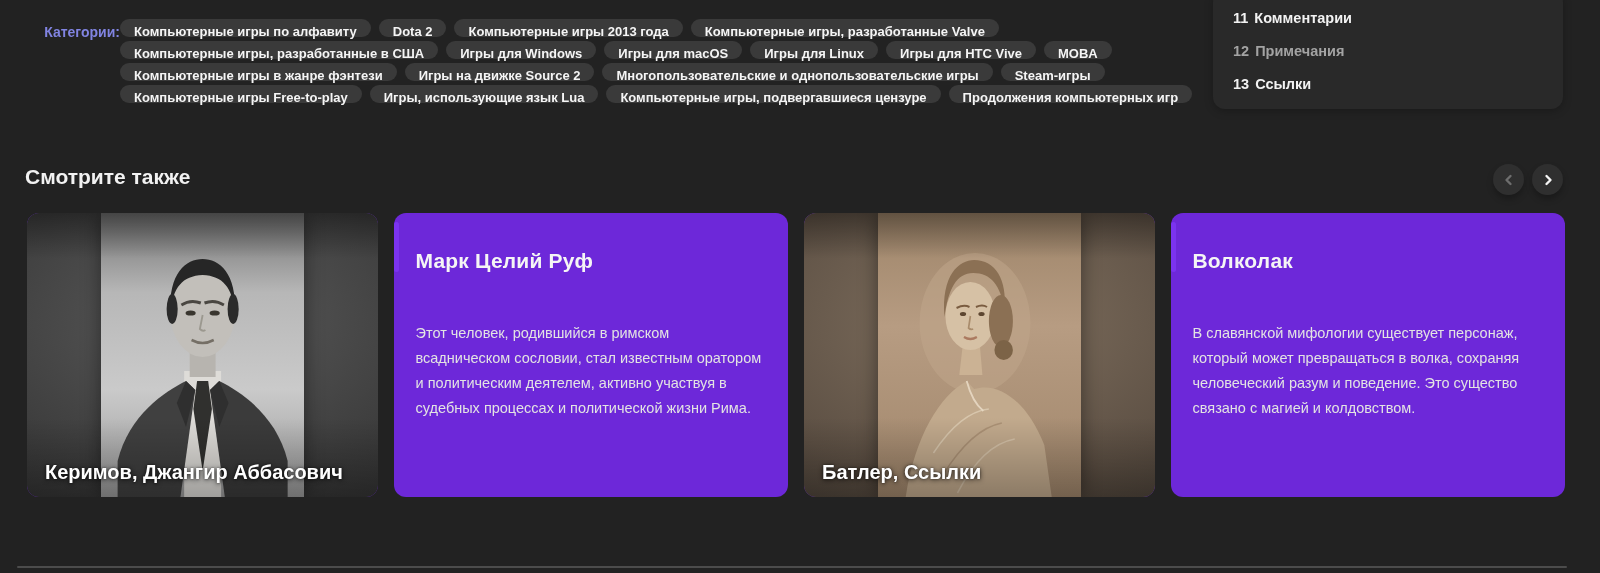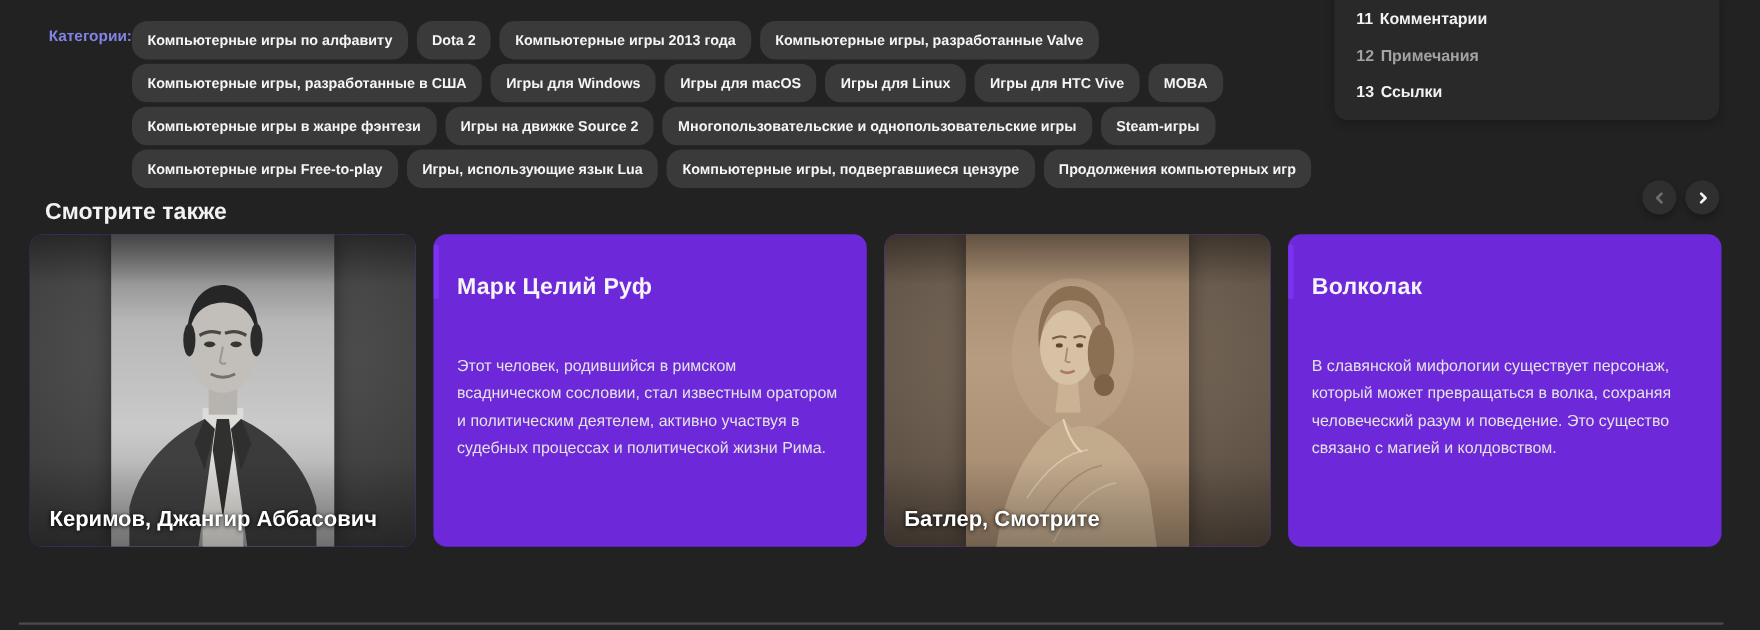--- a/index.html
+++ b/index.html
@@ -14,38 +14,38 @@
   .categories{position:absolute;top:19px;left:25px;display:flex;}
   .cat-label{
     width:95px;flex:0 0 95px;padding-top:5px;
     font-size:14px;font-weight:700;color:#8184e2;text-align:right;
   }
   .tag-rows{display:flex;flex-direction:column;gap:4px;}
   .tag-row{display:flex;gap:8px;}
   .tag-pill{
     background:#3a3a3a;color:#f5f5f5;border:none;cursor:pointer;
     font-family:inherit;font-size:13px;font-weight:700;
-    line-height:26px;height:35px;padding:0 14px;border-radius:14px;
+    line-height:26px;height:18px;padding:0 14px;border-radius:14px;
     white-space:nowrap;
   }
   
   .toc-panel{
     position:absolute;left:1213px;top:-10px;width:350px;
     background:#292929;border-radius:12px;
     padding:12px 20px 8px 20px;
     box-shadow:0 2px 8px rgba(0,0,0,.25);
   }
   .toc-item{
     height:33px;line-height:33px;display:flex;gap:6px;
     font-size:14.5px;font-weight:700;color:#f2f2f2;cursor:pointer;
   }
   .toc-item.active{color:#a3a3a3;}
   
   .see-also-title{
-    position:absolute;top:165px;left:25px;margin:16px;
+    position:absolute;top:165px;left:25px;margin:0;
     font-size:21px;font-weight:700;color:#f2f2f2;
   }
   .nav-buttons{position:absolute;top:164px;right:37px;display:flex;gap:8px;}
   .nav-btn{
     width:31px;height:31px;border-radius:50%;border:none;cursor:pointer;
     background:#2f2f2f;display:flex;align-items:center;justify-content:center;
     box-shadow:0 4px 6px rgba(0,0,0,.25);
   }
   .nav-btn svg{display:block;}
   
@@ -231,21 +231,21 @@
           <path d="M100,103 l-2,12 q2,2 5,1" fill="none" stroke="#a98c6c" stroke-width="1.8"></path>
           <path d="M93,124 q7,4 14,0" fill="none" stroke="#ab7a60" stroke-width="2.4"></path>
           <path d="M30,284 C40,222 68,182 96,168 L104,176 C132,168 162,190 180,232 L188,284 Z" fill="#c2aa8d"></path>
           <path d="M96,168 C100,182 106,192 114,198" fill="none" stroke="#ecdfca" stroke-width="2" opacity="0.8"></path>
           <path d="M60,240 C80,212 100,198 120,196" fill="none" stroke="#e6d8c1" stroke-width="1.6" opacity="0.6"></path>
           <path d="M70,262 C92,230 112,214 134,210" fill="none" stroke="#9b8165" stroke-width="1.6" opacity="0.6"></path>
           <path d="M86,280 C104,248 124,230 148,226" fill="none" stroke="#e6d8c1" stroke-width="1.6" opacity="0.5"></path>
         </svg>
       </div>
       <div class="photo-vignette"></div>
-      <div class="card-name">Батлер, Смотрите</div>
+      <div class="card-name">Батлер, Ссылки</div>
     </article>
 
     <article class="card card-text">
       <div class="accent-bar"></div>
       <h3 class="card-title">Волколак</h3>
       <p class="card-desc">В славянской мифологии существует персонаж, который может превращаться в волка, сохраняя человеческий разум и поведение. Это существо связано с магией и колдовством.</p>
     </article>
 
   </div>
 

